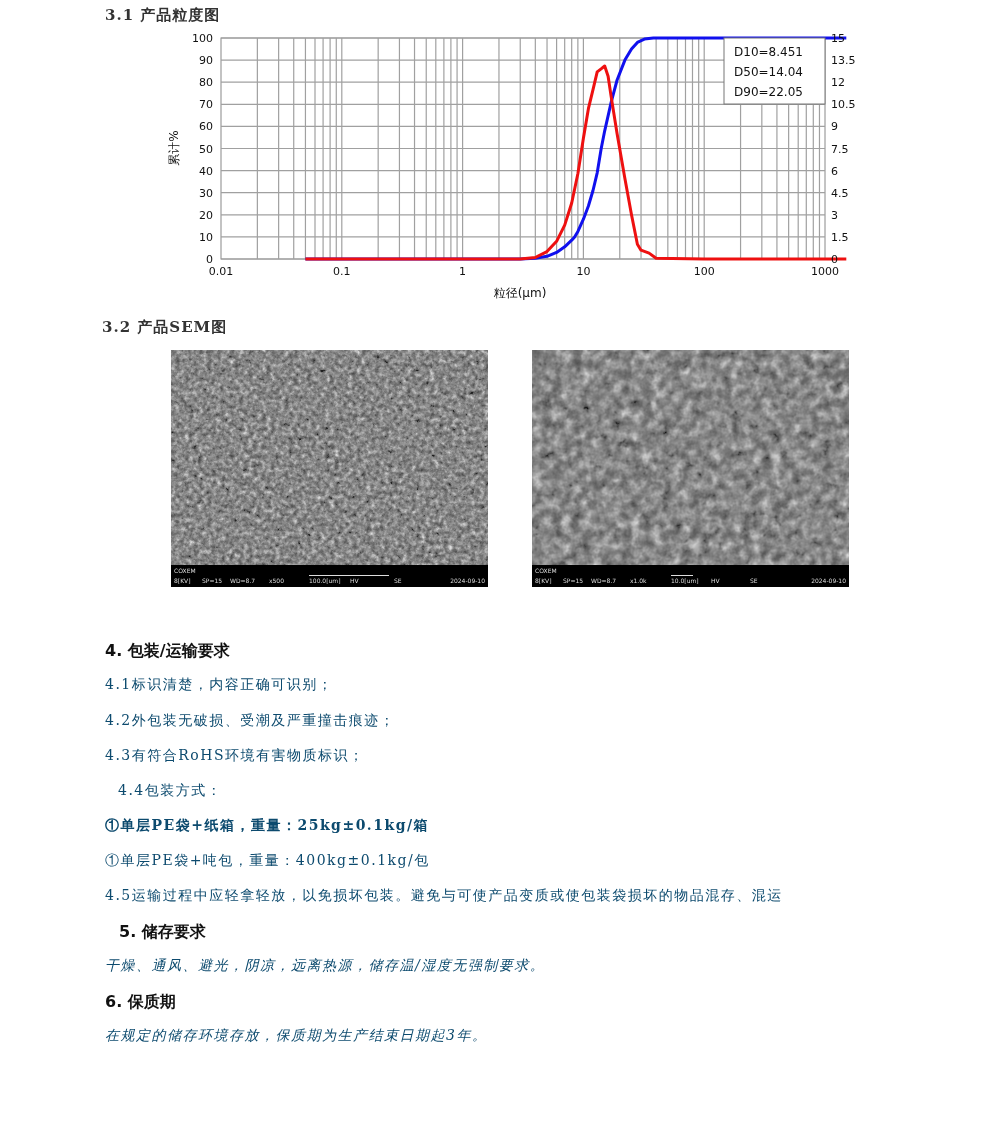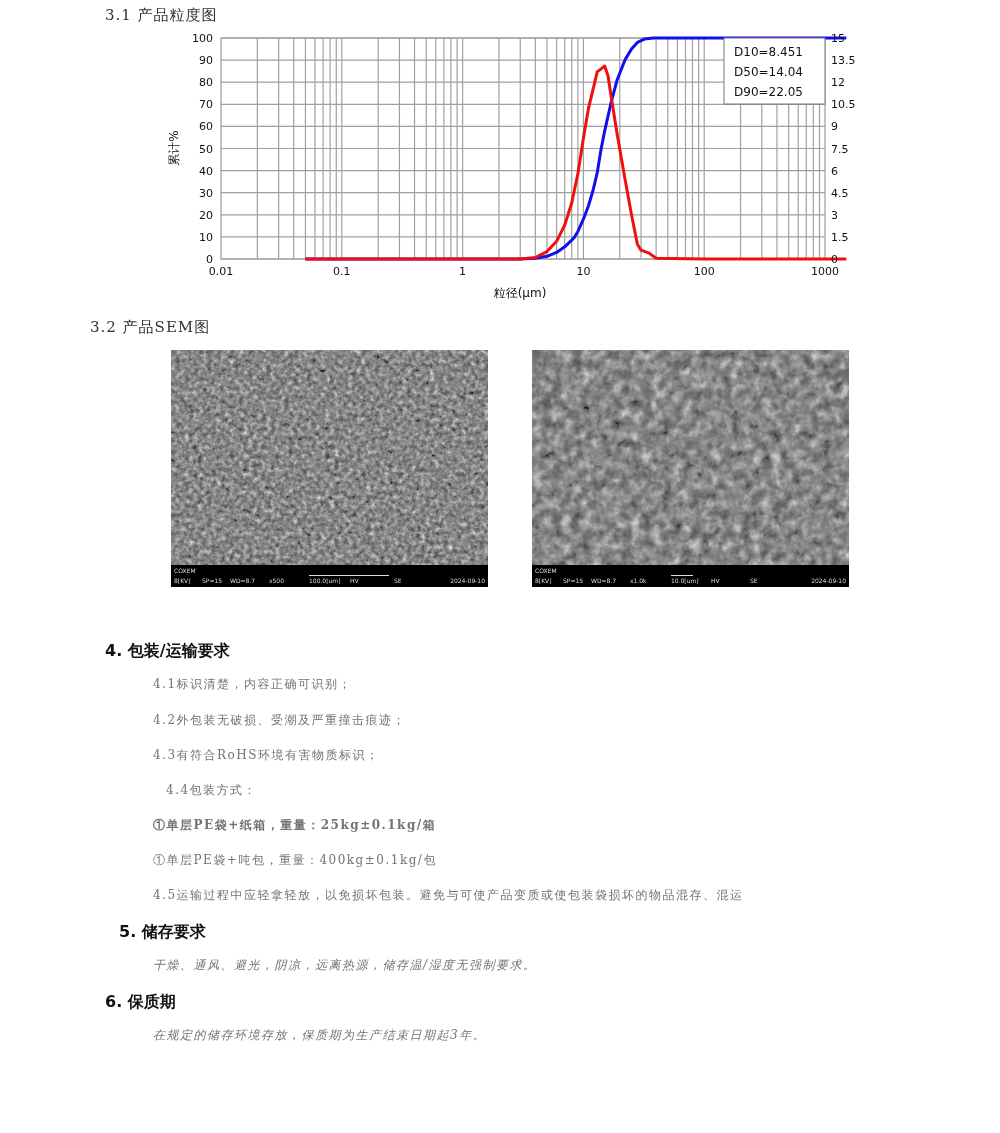--- a/index.html
+++ b/index.html
@@ -1,32 +1,32 @@
 <!DOCTYPE html>
 <html><head>
 <meta charset="utf-8">
 <style>
   html, body { margin:0; padding:0; background:#ffffff; }
   body { width:1000px; height:1133px; position:relative; overflow:hidden;
          font-family: "DejaVu Serif", "Liberation Serif", serif; color:#222; }
   .abs { position:absolute; }
-  .sec-title { font-size:15px; color:#333; letter-spacing:1px; }
+  .sec-title { font-size:15px; color:#333; letter-spacing:1px;font-weight:bold; }
   .chart-wrap { left:0; top:0; width:1000px; height:310px; }
   .axis-lbl { font-family:"DejaVu Sans","Liberation Sans",sans-serif; font-size:11px; fill:#111; }
   .axis-title { font-family:"DejaVu Sans","Liberation Sans",sans-serif; font-size:12px; fill:#111; }
   .stats-box { font-family:"DejaVu Sans","Liberation Sans",sans-serif; font-size:12px; fill:#111; }
   .sem { background:#555; overflow:hidden; }
   .sem-footer { position:absolute; left:0; right:0; bottom:0; height:22px; background:#000; color:#ddd;
                 font-family:"DejaVu Sans","Liberation Sans",sans-serif; font-size:6px; }
   .sem-footer .row1 { position:absolute; left:3px; top:2px; }
   .sem-footer .row2 { position:absolute; left:3px; top:12px; right:3px; }
   .sem-footer span.f { position:absolute; top:0; white-space:nowrap; }
   .scalebar { position:absolute; top:-2px; height:1px; background:#ddd; }
   .h4 { font-family:"DejaVu Sans","Liberation Sans",sans-serif; font-weight:bold; font-size:16px; color:#111; }
-  .p { font-size:12px; color:#737373; letter-spacing:1.5px; white-space:nowrap;margin-left:48px; }
+  .p { font-size:14px; color:#0c4a6e; letter-spacing:1.5px; white-space:nowrap; }
 </style>
 </head>
 <body>
 
 <div class="abs sec-title" style="left:105px; top:6px;">3.1 产品粒度图</div>
 
 <div class="abs chart-wrap">
   <svg id="psd-svg" width="1000" height="310" xmlns="http://www.w3.org/2000/svg">
     <g id="grid">
         <rect x="221" y="38" width="604" height="221" fill="#fff" stroke="#888" stroke-width="1"></rect>
@@ -128,21 +128,21 @@
         <rect x="724" y="38" width="101" height="66" fill="#fff" stroke="#777" stroke-width="1"></rect>
         <text class="stats-box" x="734" y="56">D10=8.451</text>
         <text class="stats-box" x="734" y="76">D50=14.04</text>
         <text class="stats-box" x="734" y="96">D90=22.05</text>
       </g>
     <text class="axis-title" x="520" y="297" text-anchor="middle">粒径(μm)</text>
     <text class="axis-title" x="0" y="0" text-anchor="middle" transform="translate(178,148) rotate(-90)">累计%</text>
   </svg>
 </div>
 
-<div class="abs sec-title" style="left:90px; top:318px;">3.2 产品SEM图</div>
+<div class="abs sec-title" style="left:102px; top:318px;">3.2 产品SEM图</div>
 
 <div class="abs sem" id="sem0" style="left:171px; top:350px; width:317px; height:237px;">
   <svg width="317" height="215">
     <defs>
       <filter id="semNoise1" x="0" y="0" width="100%" height="100%">
         <feTurbulence type="fractalNoise" baseFrequency="0.22" numOctaves="3" seed="4"></feTurbulence>
         <feColorMatrix type="saturate" values="0"></feColorMatrix>
         <feComponentTransfer>
             <feFuncR type="linear" slope="1.9" intercept="-0.45"></feFuncR>
             <feFuncG type="linear" slope="1.9" intercept="-0.45"></feFuncG>

